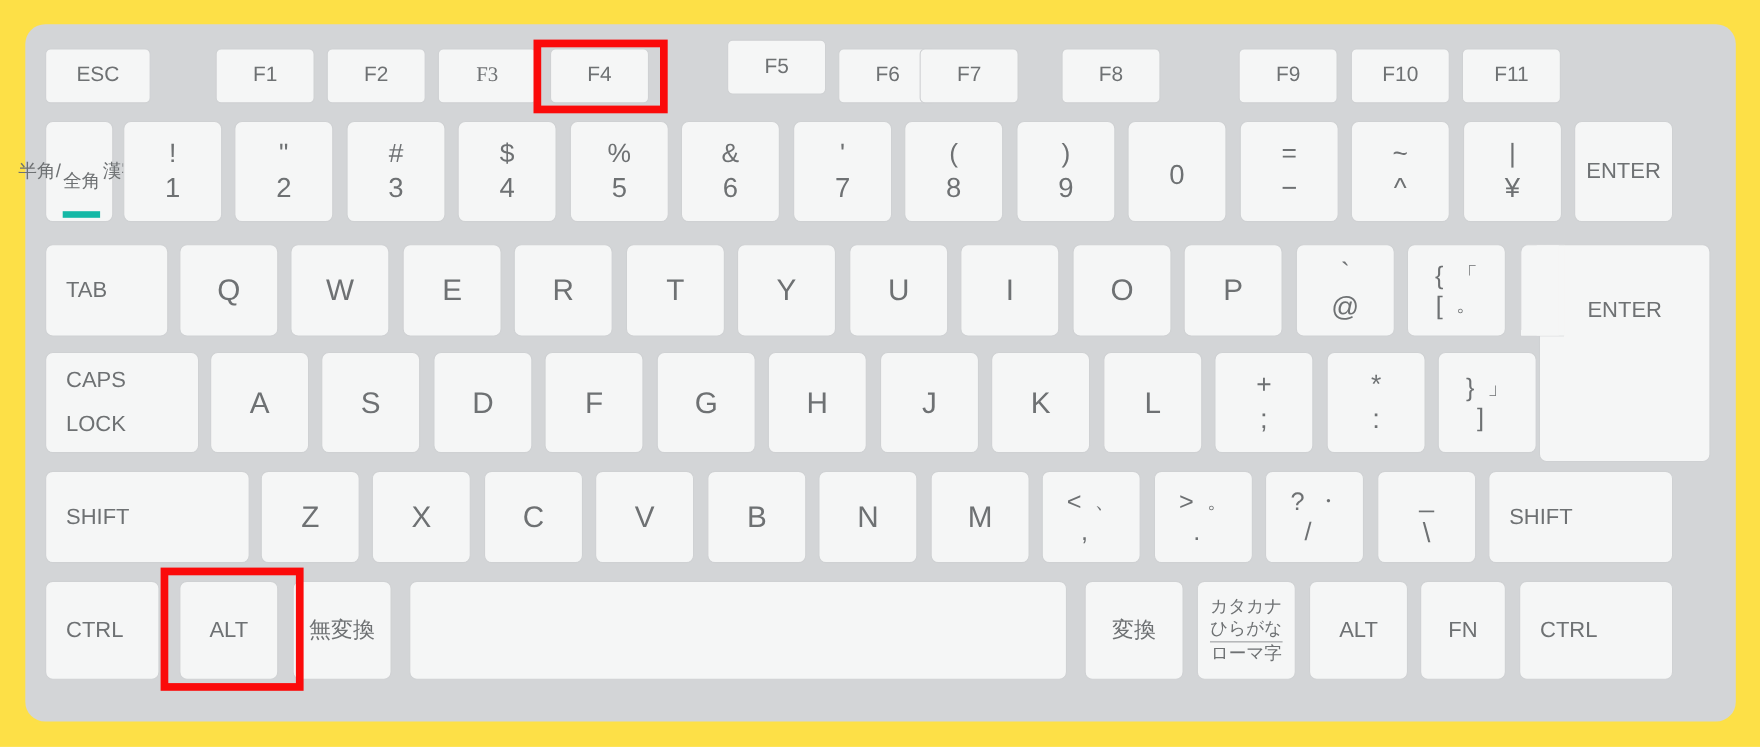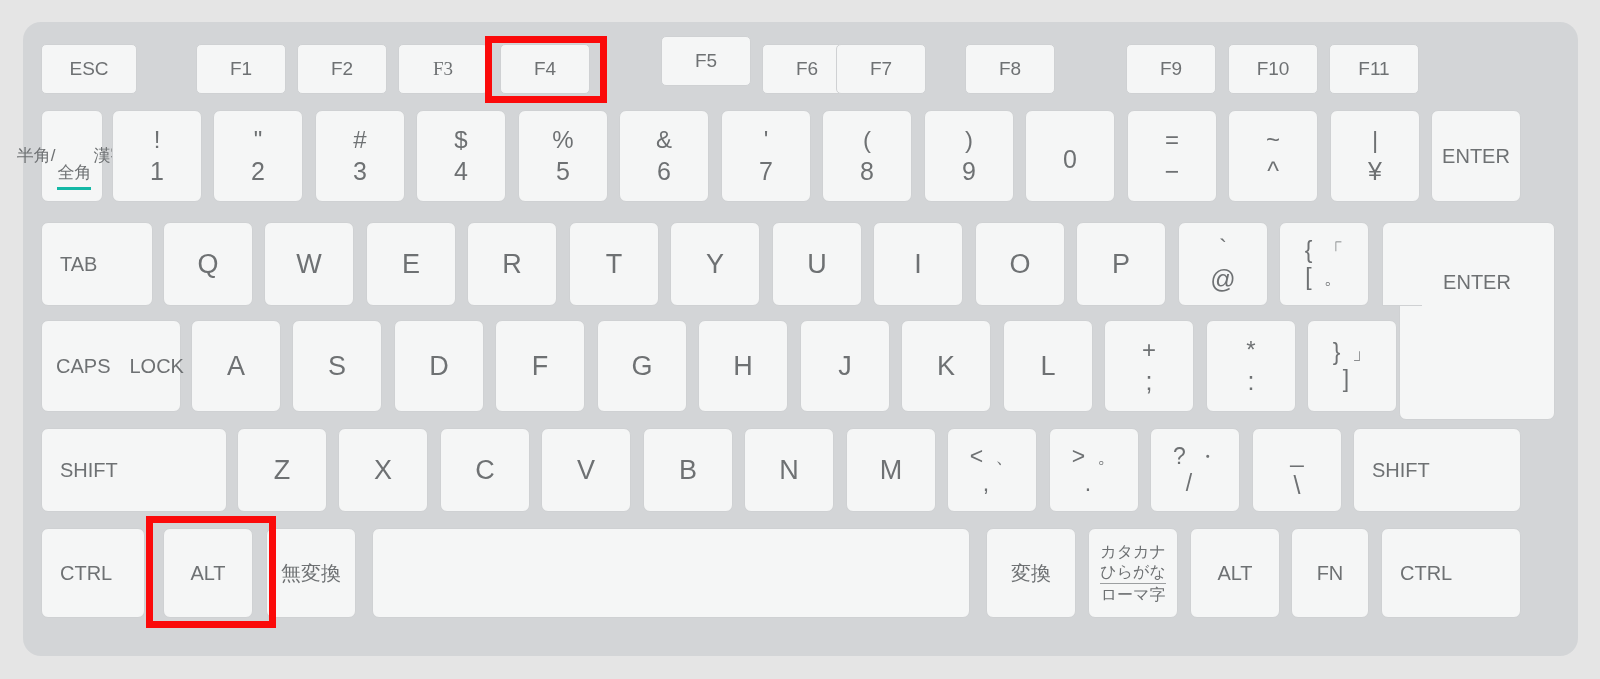--- a/index.html
+++ b/index.html
@@ -1,18 +1,18 @@
 <!DOCTYPE html>
 <html><head>
 <meta charset="utf-8">
 <style>
   html,body{margin:0;padding:0;background:#ffffff;}
   body{width:1600px;height:679px;overflow:hidden;
        font-family:"Liberation Sans","DejaVu Sans",sans-serif;}
-  #stage{position:relative;width:1600px;height:679px;background:#e5e5e5;}
+  #stage{position:relative;width:1600px;height:679px;background:#fde047;}
 
   
   #kbd-body{position:absolute;left:23px;top:22px;width:1555px;height:634px;
             background:#d3d5d7;border-radius:18px;}
 
   
   .key{position:absolute;background:#f5f6f6;border:1px solid #cfd1d3;
        border-radius:7px;box-sizing:border-box;
        color:#6e7173;display:flex;align-items:center;justify-content:center;
        line-height:1.05;text-align:center;}
@@ -32,29 +32,29 @@
   
   .duo{flex-direction:column;justify-content:center;gap:4px;}
   .duo .r{display:flex;align-items:center;justify-content:center;gap:12px;
           line-height:1;}
   .duo .r .a{font-size:23px;}
   .duo .r .b{font-size:19px;}
 
   
   .hz{flex-direction:row;justify-content:center;gap:2px;font-size:17px;padding:0 4px;}
   .hz .l1,.hz .l2,.hz .l3{line-height:1.18;white-space:nowrap;}
-  .hz .l2{border-bottom:3px solid #14b8a6;padding-bottom:3px;margin-top:41px;}
+  .hz .l2{border-bottom:6px solid #14b8a6;padding-bottom:16px;margin-top:41px;}
 
   
   .kt{flex-direction:column;justify-content:center;gap:1px;font-size:16px;padding:0 4px;}
   .kt .l1,.kt .l2,.kt .l3{line-height:1.2;white-space:nowrap;}
   .kt .l2{border-bottom:1px solid #9c9fa1;padding-bottom:2px;}
 
   
-  .twoline{flex-direction:row;align-items:center;justify-content:center;
+  .twoline{flex-direction:column;align-items:flex-start;justify-content:center;
            padding-left:18px;gap:19px;font-size:20px;text-align:left;}
 
   
   #enter-key{position:absolute;left:1399px;top:222px;width:156px;height:198px;}
   #enter-key .ebot{position:absolute;left:0;top:0;width:156px;height:198px;
       background:#f5f6f6;border:1px solid #cfd1d3;border-radius:7px;box-sizing:border-box;}
   #enter-key .etop{position:absolute;left:-17px;top:0;width:40px;height:84px;
       background:#f5f6f6;border:1px solid #cfd1d3;border-right:none;
       border-radius:7px 0 0 0;box-sizing:border-box;}
   #enter-key .emask{position:absolute;left:-2px;top:1px;width:20px;height:82px;

